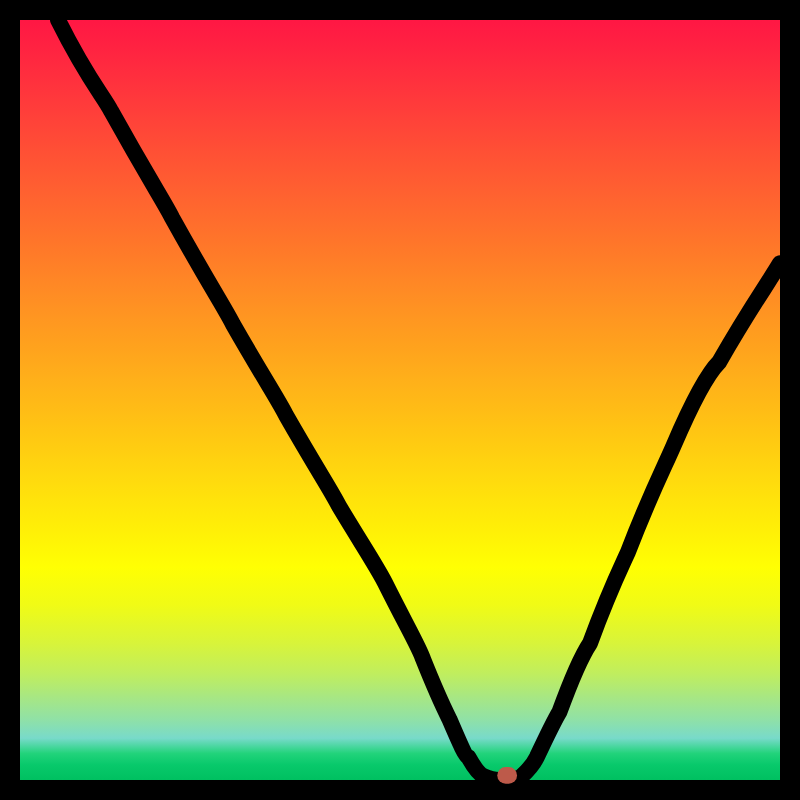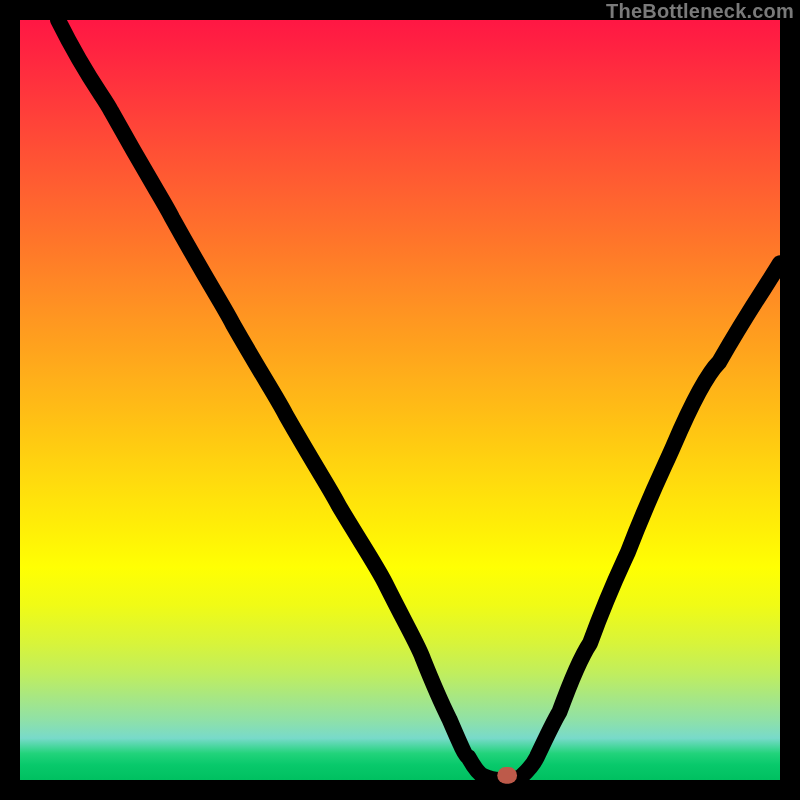--- a/index.html
+++ b/index.html
@@ -105,14 +105,13 @@
            C 69.5 93.8, 70.4 92, 71 91
            C 73 85.5, 74.2 83.2, 75 82
            C 77.5 75.2, 79 72.2, 80 70
            C 83 62.2, 84.8 58.8, 86 56
            C 89 49, 90.8 46.2, 92 45
            C 96 38, 98.2 35, 100 32"></path>
       <rect class="marker" x="62.8" y="98.3" width="2.6" height="2.2" rx="1.1" ry="1.1"></rect>
     </svg>
   </div>
 
-  <div class="watermark">TheBottleneck.com</div>
 </div>
 
 </body></html>

